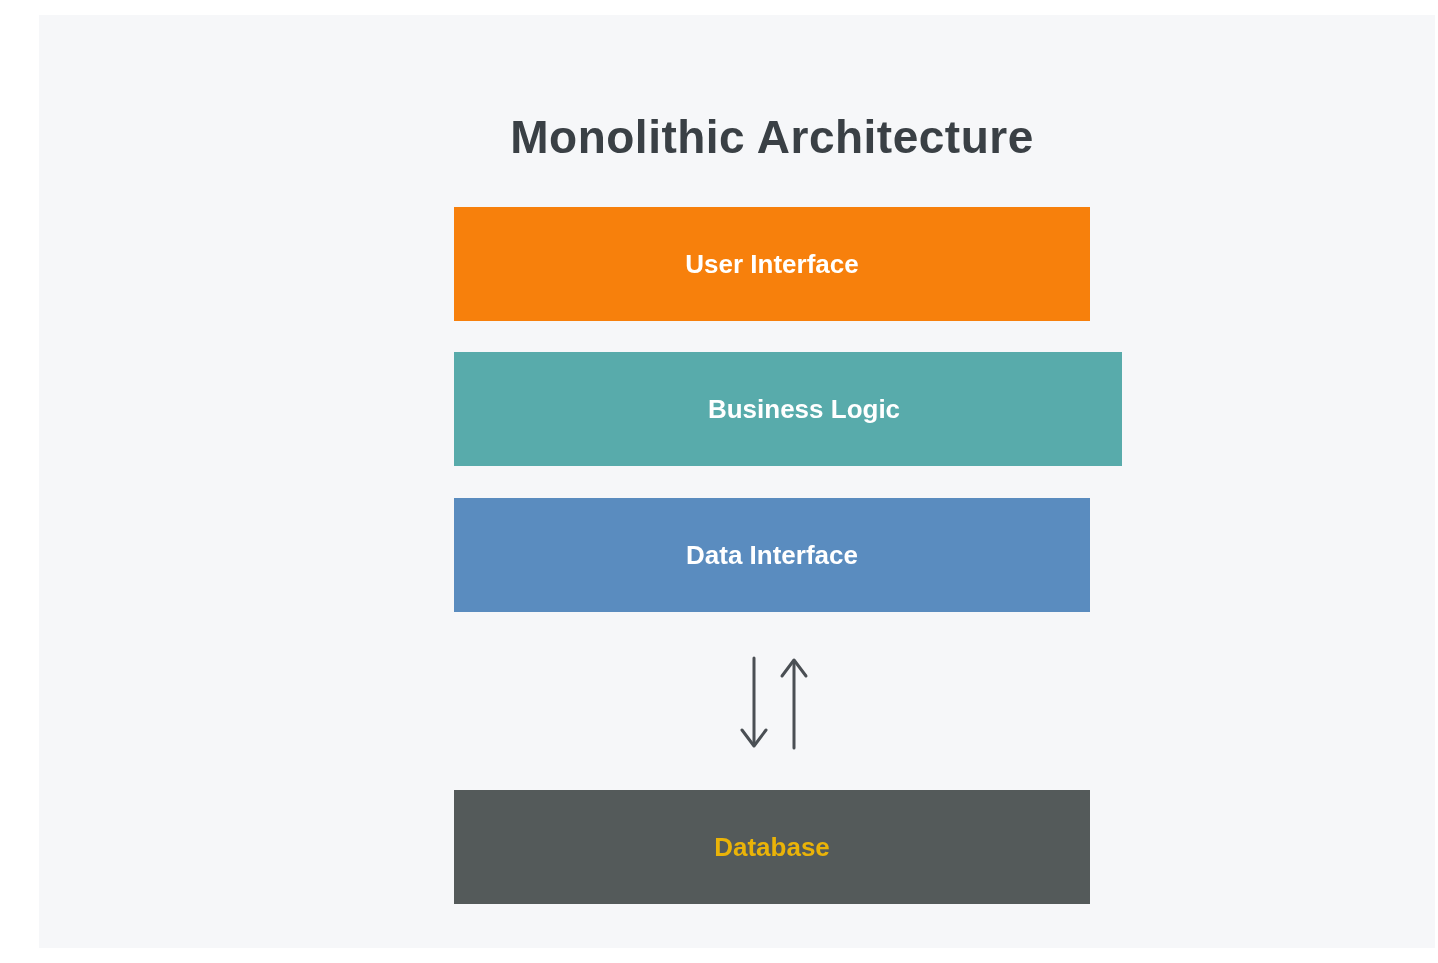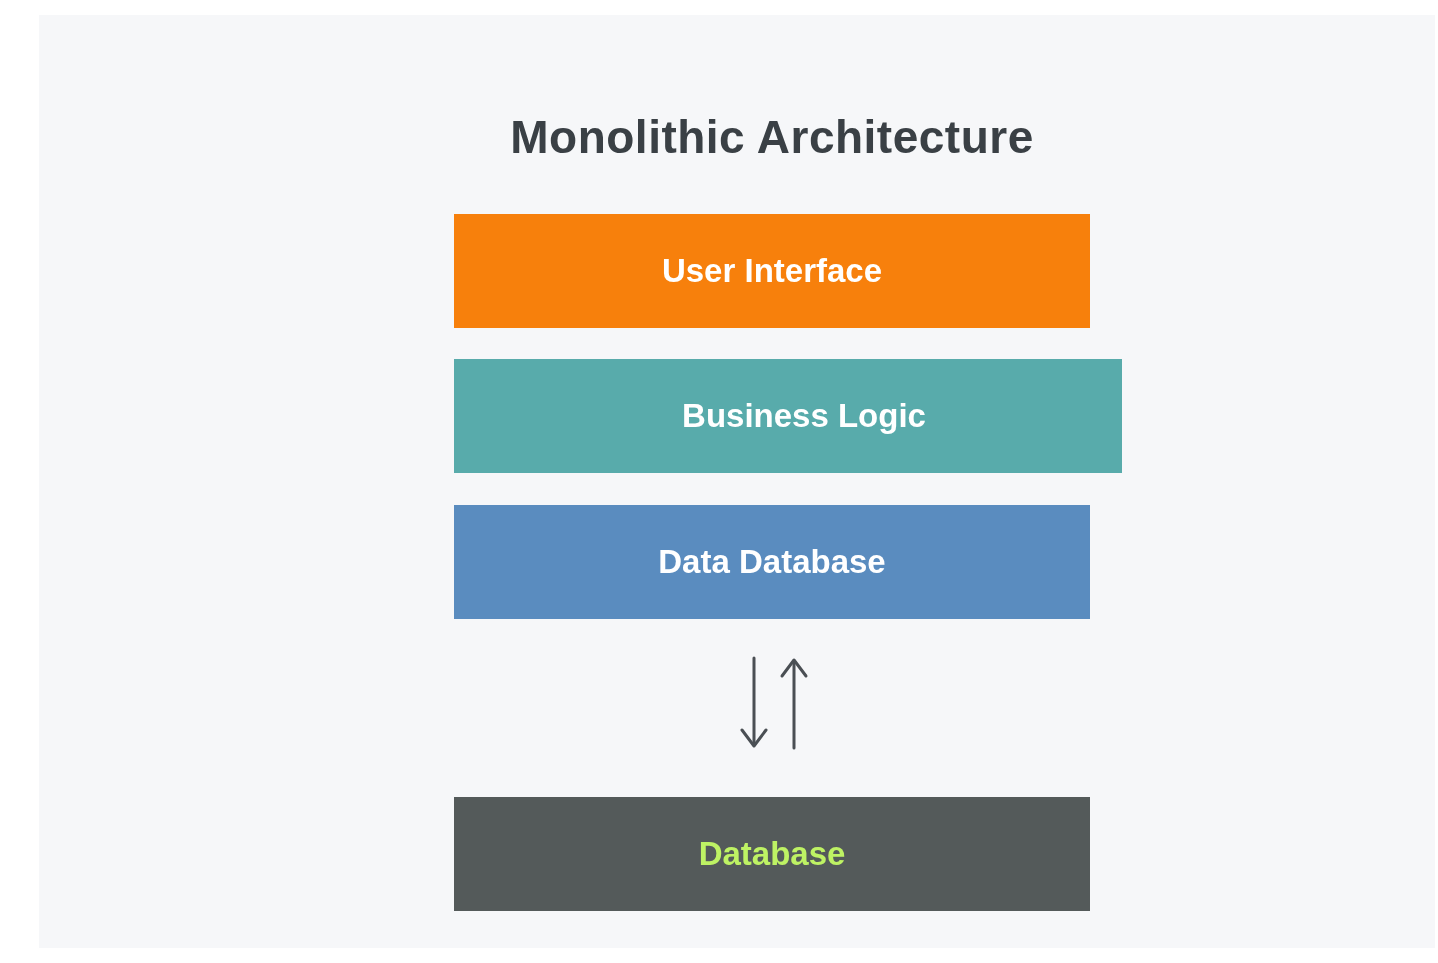--- a/index.html
+++ b/index.html
@@ -31,24 +31,23 @@
     color: #3A4045;
   }
   .layer-box {
     position: absolute;
     left: 415px;
     width: 636px;
     height: 114px;
     display: flex;
     align-items: center;
     justify-content: center;
-    font-size: 33px;
+    font-size: 26px;
     font-weight: 700;
     color: #FFFFFF;
-    margin-top: 7px;
   }
   .layer-1 { top: 192px; }
   .layer-2 { top: 337px; padding-left: 32px; }
   .layer-3 { top: 483px; }
   .layer-db { top: 775px; }
   .arrows {
     position: absolute;
     left: 698px;
     top: 641px;
     width: 80px;
@@ -64,31 +63,31 @@
 
   <div class="layer-box layer-1" style="background-color: rgb(247, 128, 12);">
     <span style="color: rgb(255, 255, 255);">User Interface</span>
   </div>
 
   <div class="layer-box layer-2" style="background-color: rgb(88, 171, 171);">
     <span style="color: rgb(255, 255, 255);">Business Logic</span>
   </div>
 
   <div class="layer-box layer-3" style="background-color: rgb(90, 140, 191);">
-    <span style="color: rgb(255, 255, 255);">Data Database</span>
+    <span style="color: rgb(255, 255, 255);">Data Interface</span>
   </div>
 
   <svg class="arrows" viewBox="0 0 80 96" fill="none">
     <g stroke="#4A4F54" stroke-width="3" stroke-linecap="round" stroke-linejoin="round">
       <line x1="17" y1="2" x2="17" y2="88"></line>
       <polyline points="5,74 17,90 29,74"></polyline>
     </g>
     <g stroke="#4A4F54" stroke-width="3" stroke-linecap="round" stroke-linejoin="round">
       <line x1="57" y1="92" x2="57" y2="6"></line>
       <polyline points="45,20 57,4 69,20"></polyline>
     </g>
   </svg>
 
   <div class="layer-box layer-db" style="background-color: rgb(84, 90, 90);">
-    <span style="color: #bef264;">Database</span>
+    <span style="color: #eab308;">Database</span>
   </div>
 
 </div>
 
 </body></html>

